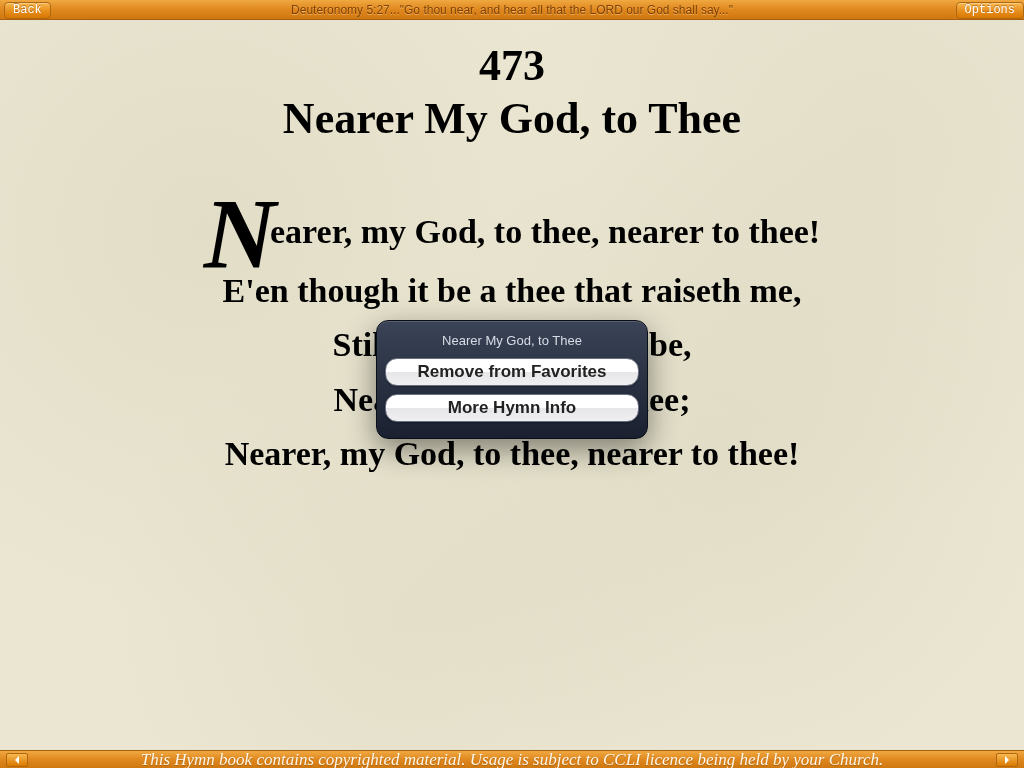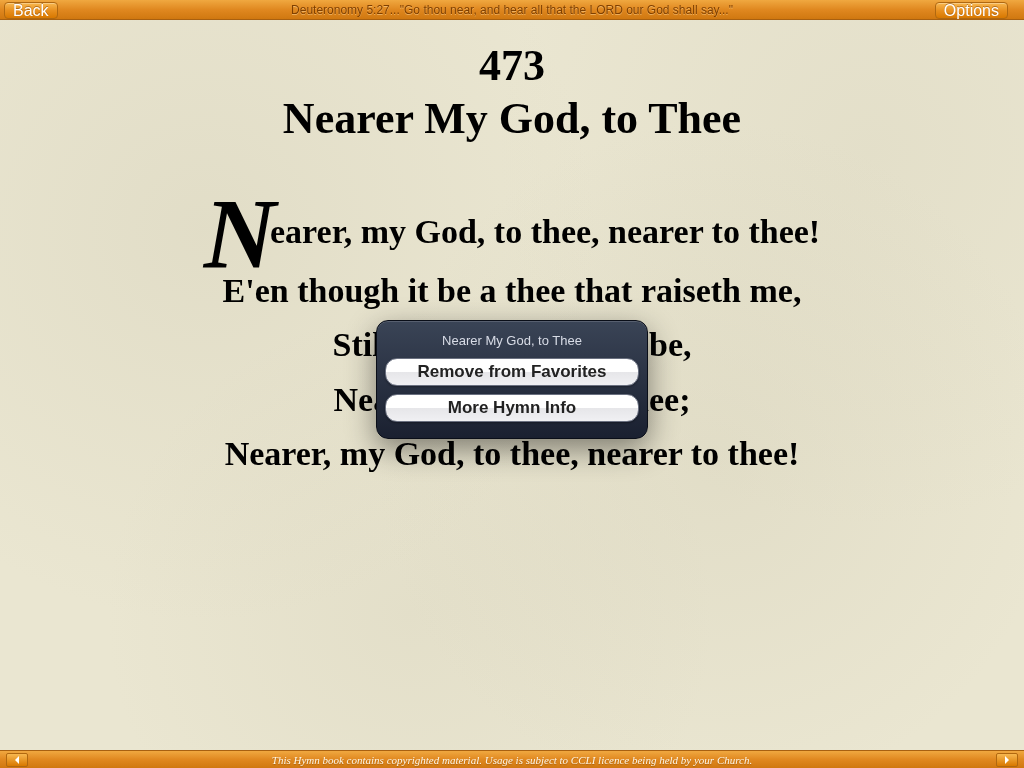--- a/index.html
+++ b/index.html
@@ -22,35 +22,35 @@
 .topbar-title {
   font-family: Arial, sans-serif; font-size: 12px; color: #804000;
   text-shadow: 0 1px 0 rgba(255,220,160,0.5);
   white-space: nowrap; overflow: hidden; text-overflow: ellipsis;
   max-width: 800px;
 }
 .nav-btn {
   position: absolute; top: 2px; height: 17px;
   background: linear-gradient(to bottom, #f8b850 0%, #e89020 50%, #d87800 100%);
   border: 1px solid #b06810; border-radius: 4px;
-  color: #fff; font-family: Liberation Sans, sans-serif; font-size: 16px;
+  color: #fff; font-family: Liberation Mono, monospace; font-size: 12px;
   padding: 0 8px; line-height: 15px; cursor: pointer;
   text-shadow: 0 -1px 0 rgba(120,60,0,0.5);
   box-shadow: inset 0 1px 0 rgba(255,255,255,0.3);
 }
 .nav-btn.back { left: 4px; }
-.nav-btn.options { right: 16px; }
+.nav-btn.options { right: 0; }
 .bottombar {
   position: absolute; bottom: 0; left: 0; right: 0; height: 18px;
   background: linear-gradient(to bottom, #f0a840 0%, #e08820 50%, #d07810 100%);
   border-top: 1px solid #a86010;
   display: flex; align-items: center; justify-content: center;
 }
 .bottombar-text {
-  font-family: Georgia, serif; font-style: italic; font-size: 11px; color: #fff8e8;
+  font-family: Georgia, serif; font-style: italic; font-size: 17px; color: #fff8e8;
   text-shadow: 0 1px 1px rgba(100,50,0,0.4);
   text-align: right;
 }
 .arrow-btn {
   position: absolute; top: 2px; width: 22px; height: 14px;
   background: linear-gradient(to bottom, #f8b850 0%, #d87800 100%);
   border: 1px solid #b06810; border-radius: 2px; cursor: pointer;
   display: flex; align-items: center; justify-content: center;
 }
 .arrow-btn.left { left: 6px; }

